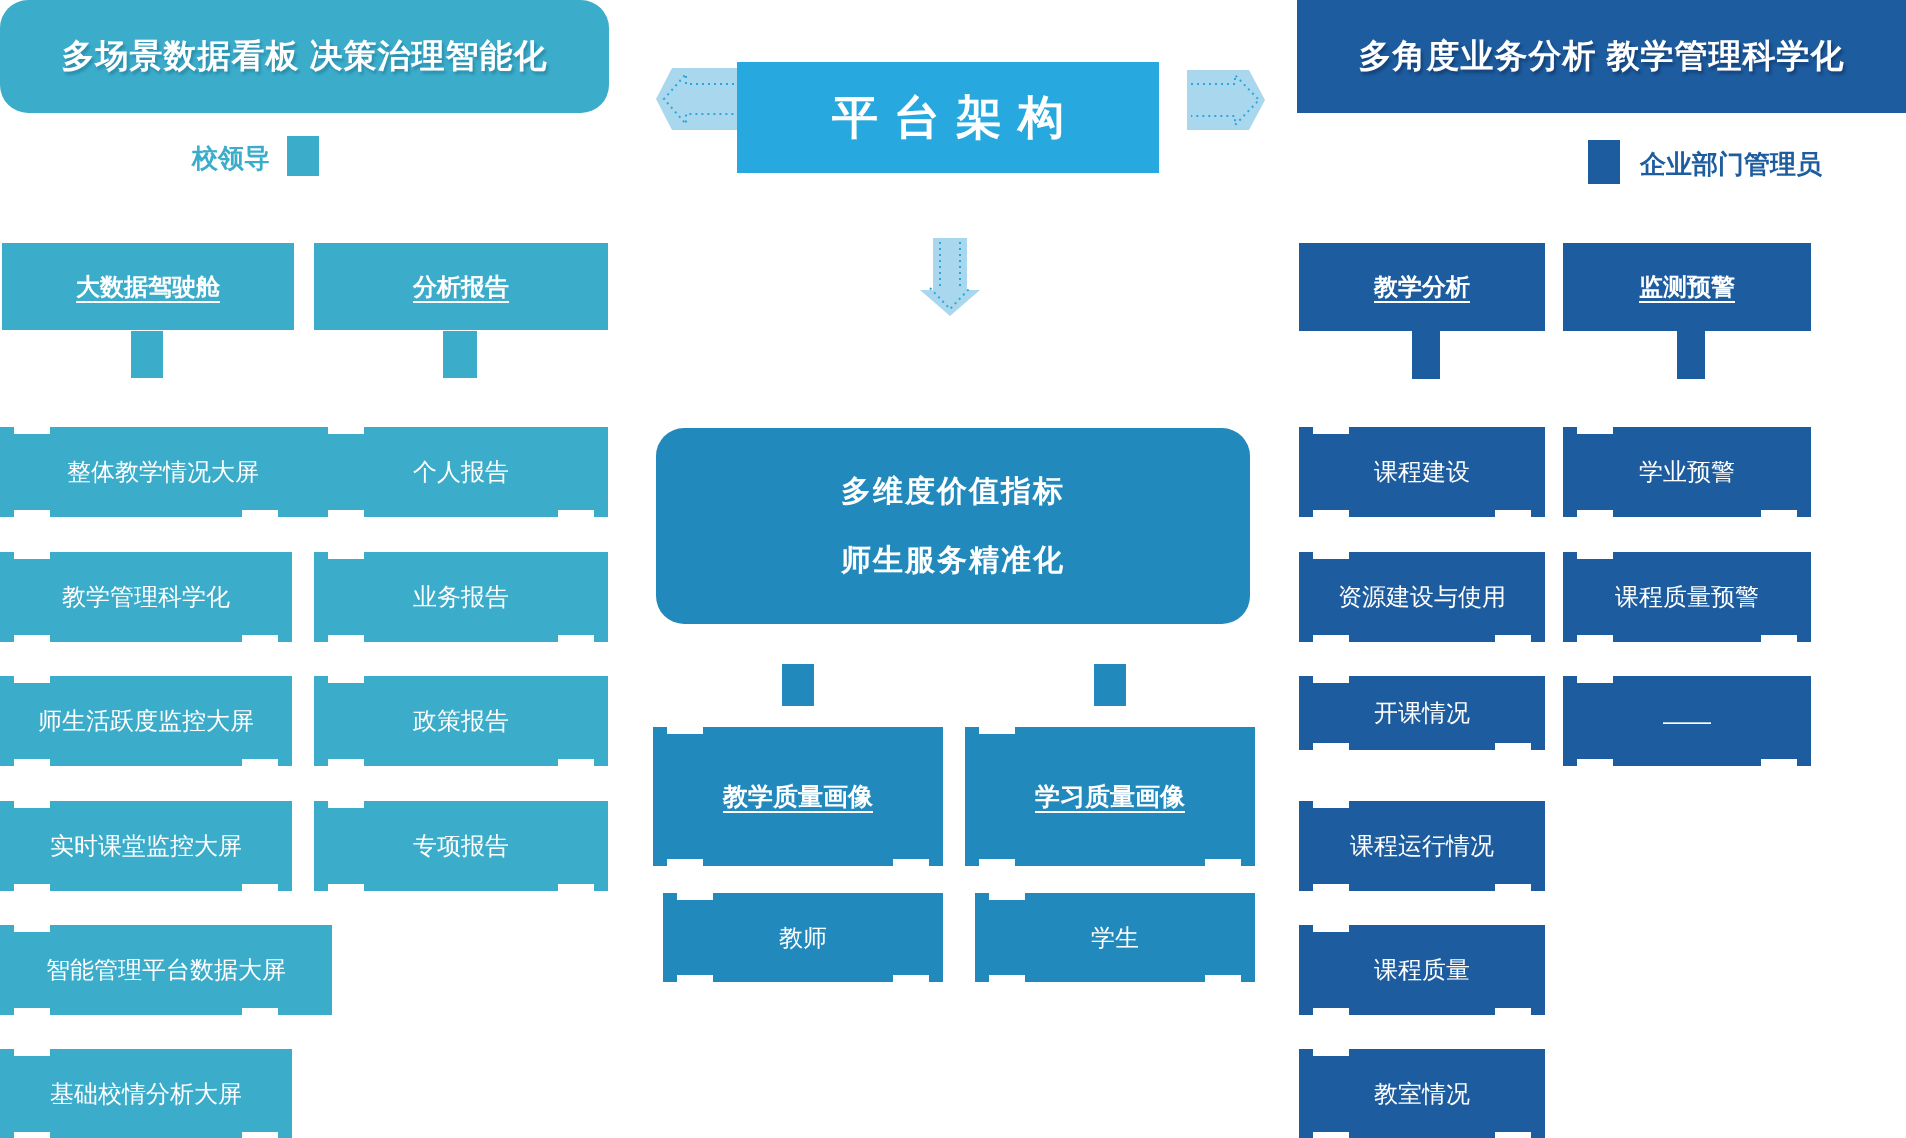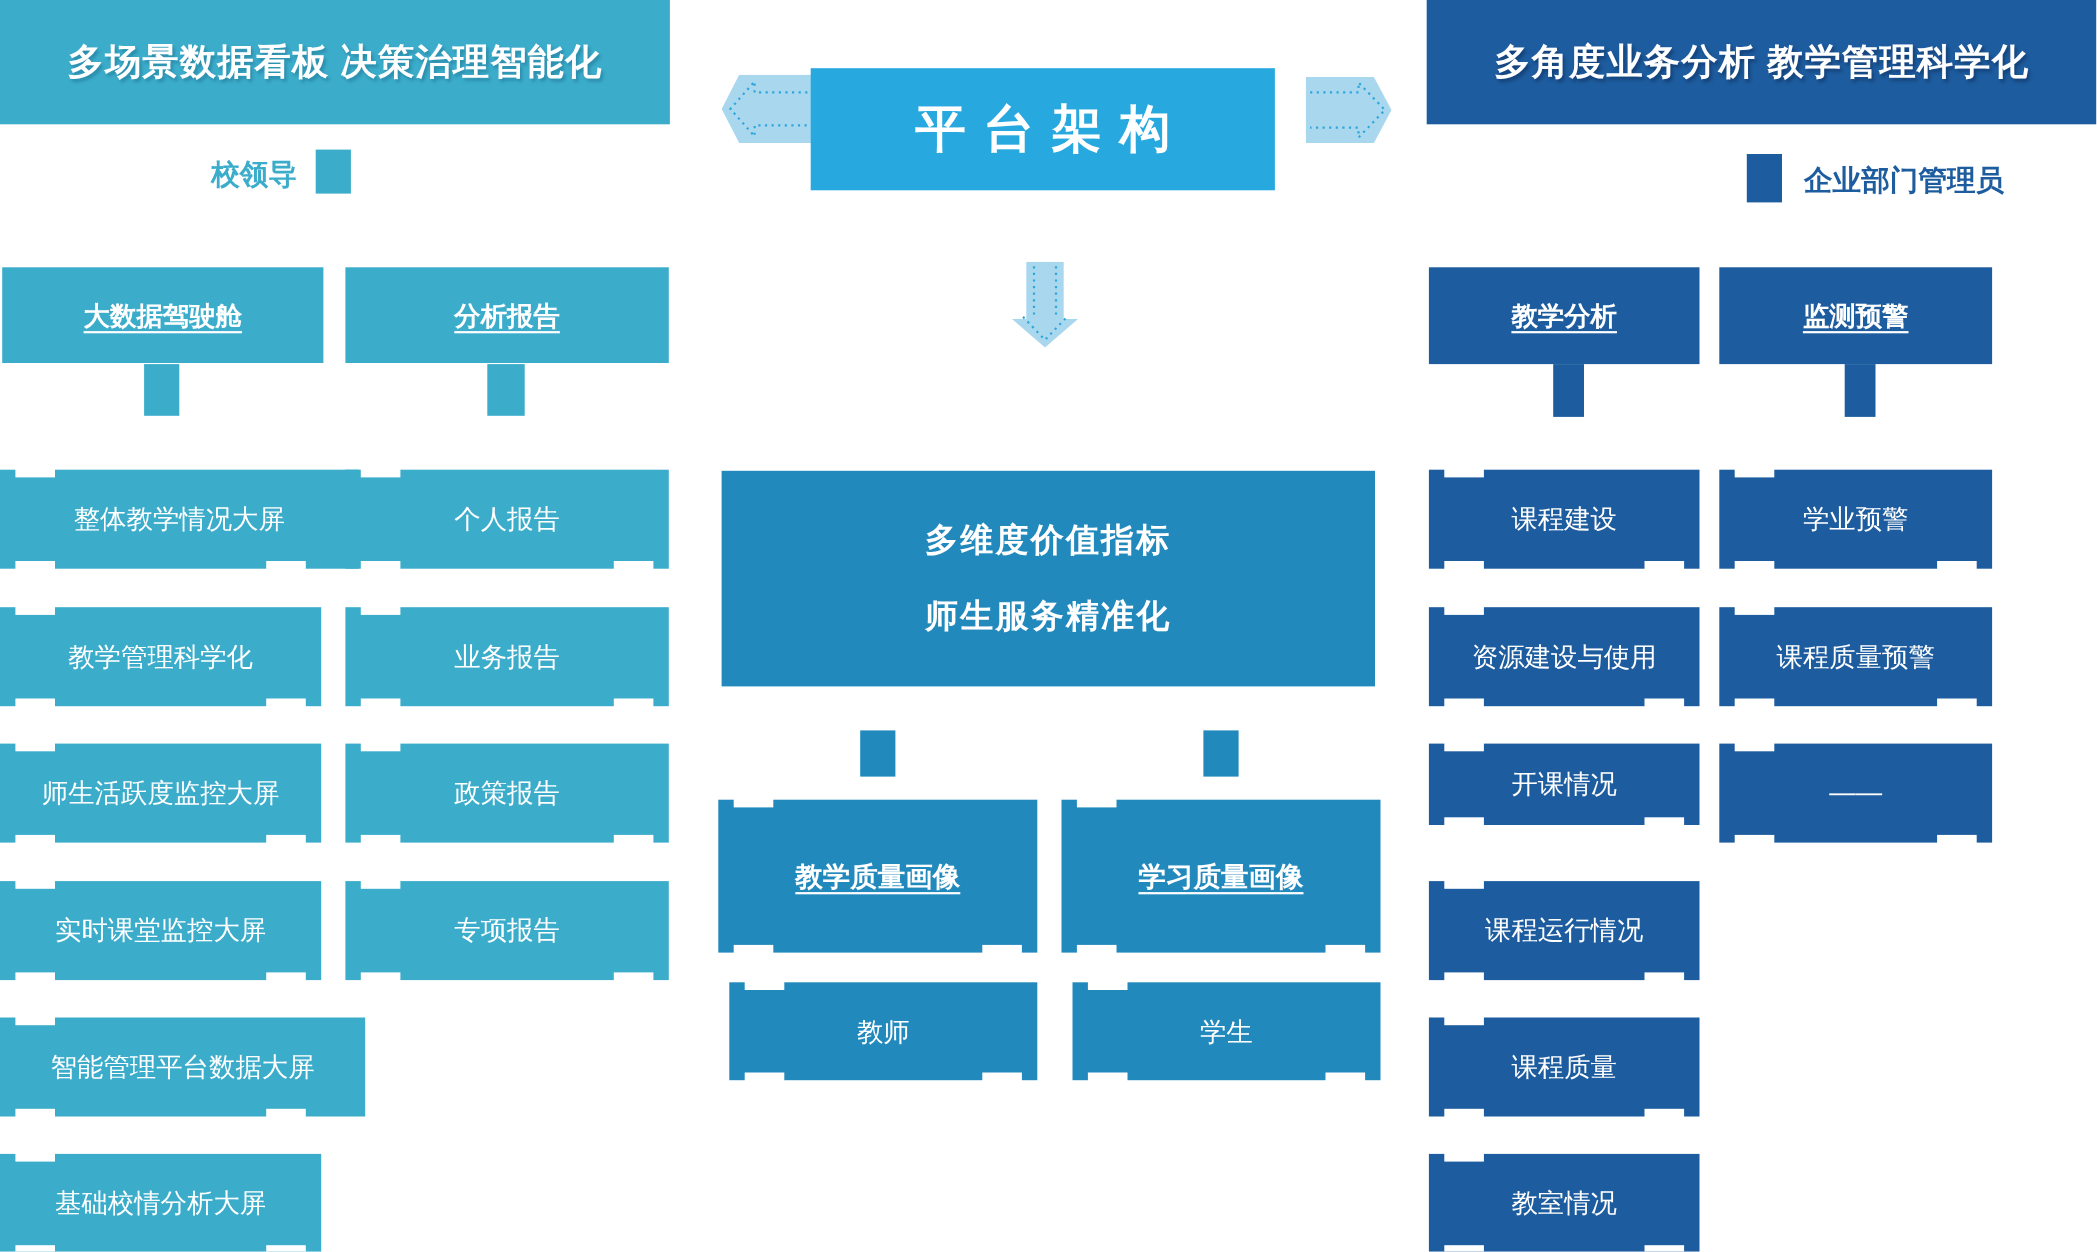--- a/index.html
+++ b/index.html
@@ -15,35 +15,35 @@
   .box{display:flex;align-items:center;justify-content:center;color:#fff;text-align:center;}
   .banner{font-size:33px;font-weight:bold;letter-spacing:1px;}
   .banner-left span{text-shadow:2px 3px 3px rgba(0,60,90,.30);}
   .banner-right span{text-shadow:2px 3px 3px rgba(10,30,70,.45);}
   .hdr{font-size:24px;font-weight:bold;}
   .hdr span{text-decoration:underline;text-decoration-thickness:2px;text-underline-offset:6px;}
   .item{font-size:24px;font-weight:normal;}
   .portrait{font-size:25px;font-weight:bold;}
   .portrait span{text-decoration:underline;text-decoration-thickness:2px;text-underline-offset:6px;}
   .big-title{font-size:46px;font-weight:bold;letter-spacing:16px;padding-left:16px;}
-  .value-box{flex-direction:column;gap:28px;font-size:30px;font-weight:bold;letter-spacing:2px;}
+  .value-box{flex-direction:column;gap:28px;font-size:30px;font-weight:bold;letter-spacing:2px;border-radius:28px;}
   .role-label{font-size:26px;font-weight:bold;display:flex;align-items:center;}
   .role-teal{color:#3BADCB;}
   .role-navy{color:#1D5C9E;}
   
   .notch::before{content:"";position:absolute;top:-2px;left:14px;width:36px;height:9px;background:#fff;}
   .notch::after{content:"";position:absolute;bottom:-2px;left:14px;width:36px;height:9px;background:#fff;
                 box-shadow:var(--ns,200px) 0 0 0 #fff;}
 </style>
 </head>
 <body>
 
 <div class="canvas">
 
-  <div class="abs box teal banner banner-left" style="left:0;top:0;width:609px;height:113px;">
+  <div class="abs box teal banner banner-left" style="left:0;top:0;width:609px;height:113px;border-radius:28px;">
     <span>多场景数据看板 决策治理智能化</span>
   </div>
 
   <div class="abs role-label role-teal" style="left:60px;top:140px;width:210px;height:36px;justify-content:flex-end;">
     <span>校领导</span>
   </div>
   <div class="abs teal" style="left:287px;top:136px;width:32px;height:40px;"></div>
 
   <div class="abs box teal hdr" style="left:2px;top:243px;width:292px;height:87px;">
     <span>大数据驾驶舱</span>

